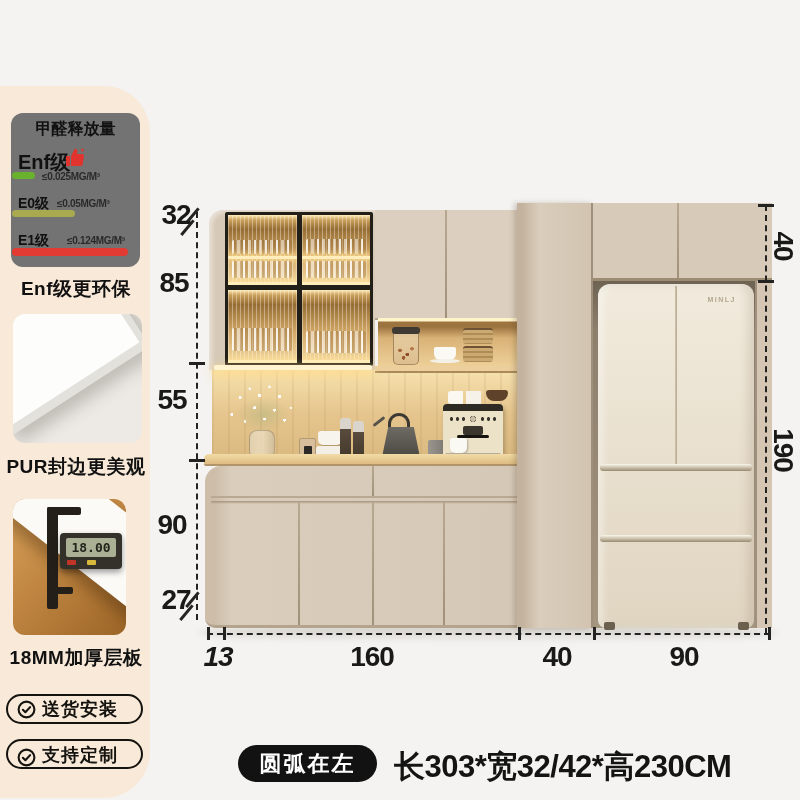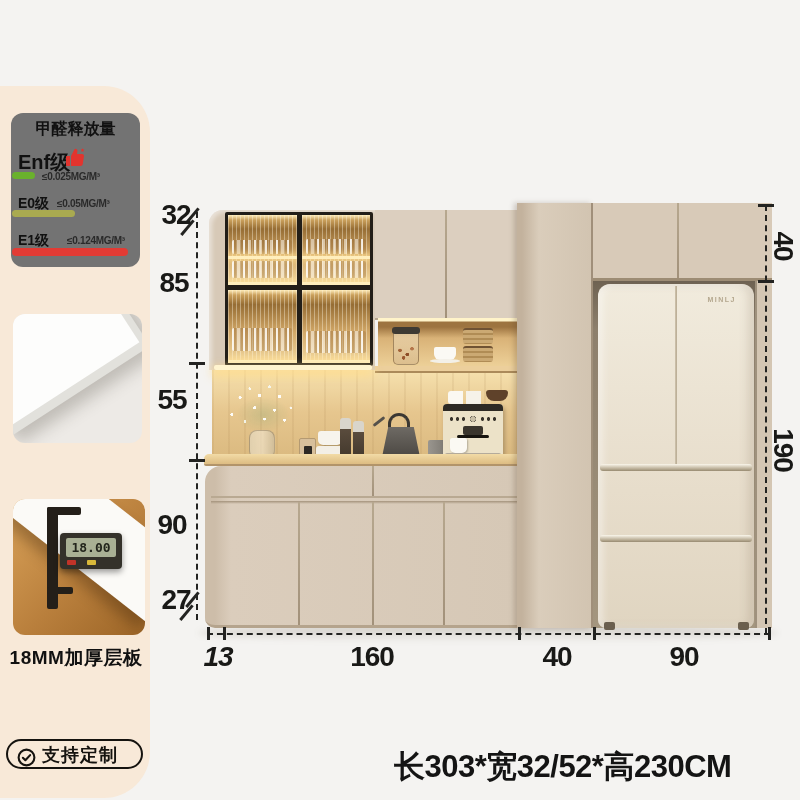--- a/index.html
+++ b/index.html
@@ -26,21 +26,21 @@
   .thumb-wrap { position:absolute; left:52px; top:33px; width:24px; height:24px; }
 
   .side-caption { position:absolute; left:0; width:152px; text-align:center;
     font-size:19px; font-weight:900; color:#111; letter-spacing:0.5px; }
 
   .photo-card-1 { left:13px; top:314px; width:129px; height:129px; background:#edeae6; }
   .board-corner { position:absolute; left:-62px; top:-34px; width:170px; height:118px;
     background:#fdfdfc; transform:rotate(-33deg);
     box-shadow:7px 9px 0 #e2e1dc, 14px 20px 16px rgba(60,55,45,0.25); }
 
-  .photo-card-2 { left:13px; top:499px; width:132px; height:136px;
+  .photo-card-2 { left:13px; top:499px; width:113px; height:136px;
     background:linear-gradient(135deg,#d9a259 0%,#b97f3c 55%,#9c6527 100%); }
   .board-diag { position:absolute; left:-60px; top:-18px; width:240px; height:74px;
     background:#fbfaf7; transform:rotate(38deg);
     box-shadow:0 10px 14px rgba(60,35,10,0.35); }
   .caliper-beam { position:absolute; left:34px; top:8px; width:11px; height:102px;
     background:#241f19; border-radius:2px; }
   .caliper-jaw { position:absolute; background:#241f19; border-radius:2px; }
   .caliper-lcd { position:absolute; left:47px; top:34px; width:62px; height:36px;
     background:#34312a; border-radius:4px; box-shadow:0 3px 6px rgba(0,0,0,0.4); }
   .lcd-screen { position:absolute; left:6px; top:5px; width:50px; height:19px; background:#a9b094;
@@ -244,38 +244,47 @@
 
     <div class="grade-name-sm" style="left:7px; top:82px;">E0级</div>
     <div class="grade-limit" style="left:46px; top:85px;">≤0.05MG/M³</div>
     <div class="grade-bar" style="left: 1px; top: 97px; width: 63px; background: rgb(169, 170, 80);"></div>
 
     <div class="grade-name-sm" style="left:7px; top:119px;">E1级</div>
     <div class="grade-limit" style="left:56px; top:122px;">≤0.124MG/M³</div>
     <div class="grade-bar" style="left: 1px; top: 135px; width: 116px; height: 8px; background: rgb(226, 59, 52);"></div>
   </div>
 
+  <div class="side-caption" style="top:276px;">Enf级更环保</div>
 
   <div class="card photo-card-1">
     <div class="board-corner"></div>
   </div>
+  <div class="side-caption" style="top:454px;">PUR封边更美观</div>
 
   <div class="card photo-card-2">
     <div class="board-diag"></div>
     <div class="caliper-beam"></div>
     <div class="caliper-jaw" style="left:34px; top:8px; width:34px; height:8px;"></div>
     <div class="caliper-jaw" style="left:34px; top:88px; width:26px; height:7px;"></div>
     <div class="caliper-lcd">
       <div class="lcd-screen">18.00</div>
       <div class="lcd-btn" style="left:7px; background:#c23328;"></div>
       <div class="lcd-btn" style="left:27px; background:#d8b83a;"></div>
     </div>
   </div>
   <div class="side-caption" style="top:645px;">18MM加厚层板</div>
 
+  <div class="pill-badge" style="top:694px;">
+    <svg width="19" height="19" viewBox="0 0 20 20">
+      <circle cx="10" cy="10" r="8.3" fill="none" stroke="#15130f" stroke-width="2.2"></circle>
+      <path d="M6.2 10.3l2.6 2.6 5-5.4" fill="none" stroke="#15130f" stroke-width="2.2" stroke-linecap="round" stroke-linejoin="round"></path>
+    </svg>
+    <span class="txt">送货安装</span>
+  </div>
   <div class="pill-badge" style="top:739px;align-items:flex-end;">
     <svg width="19" height="19" viewBox="0 0 20 20">
       <circle cx="10" cy="10" r="8.3" fill="none" stroke="#15130f" stroke-width="2.2"></circle>
       <path d="M6.2 10.3l2.6 2.6 5-5.4" fill="none" stroke="#15130f" stroke-width="2.2" stroke-linecap="round" stroke-linejoin="round"></path>
     </svg>
     <span class="txt">支持定制</span>
   </div>
 
   <div class="abs floor-shadow"></div>
 
@@ -403,15 +412,16 @@
   <div class="vtick" style="left:223px; top:627px;"></div>
   <div class="vtick" style="left:518px; top:627px;"></div>
   <div class="vtick" style="left:593px; top:627px;"></div>
   <div class="vtick" style="left:768px; top:627px;"></div>
 
   <div class="dim" style="left:218px; top:657px;font-style:italic;">13</div>
   <div class="dim" style="left:372px; top:657px;">160</div>
   <div class="dim" style="left:557px; top:657px;">40</div>
   <div class="dim" style="left:684px; top:657px;">90</div>
 
-  <div class="abs size-text">长303*宽32/52*高230CM</div>
+  <div class="abs shape-badge">圆弧在左</div>
+  <div class="abs size-text">长303*宽32/42*高230CM</div>
 
 </div>
 
 </body></html>

